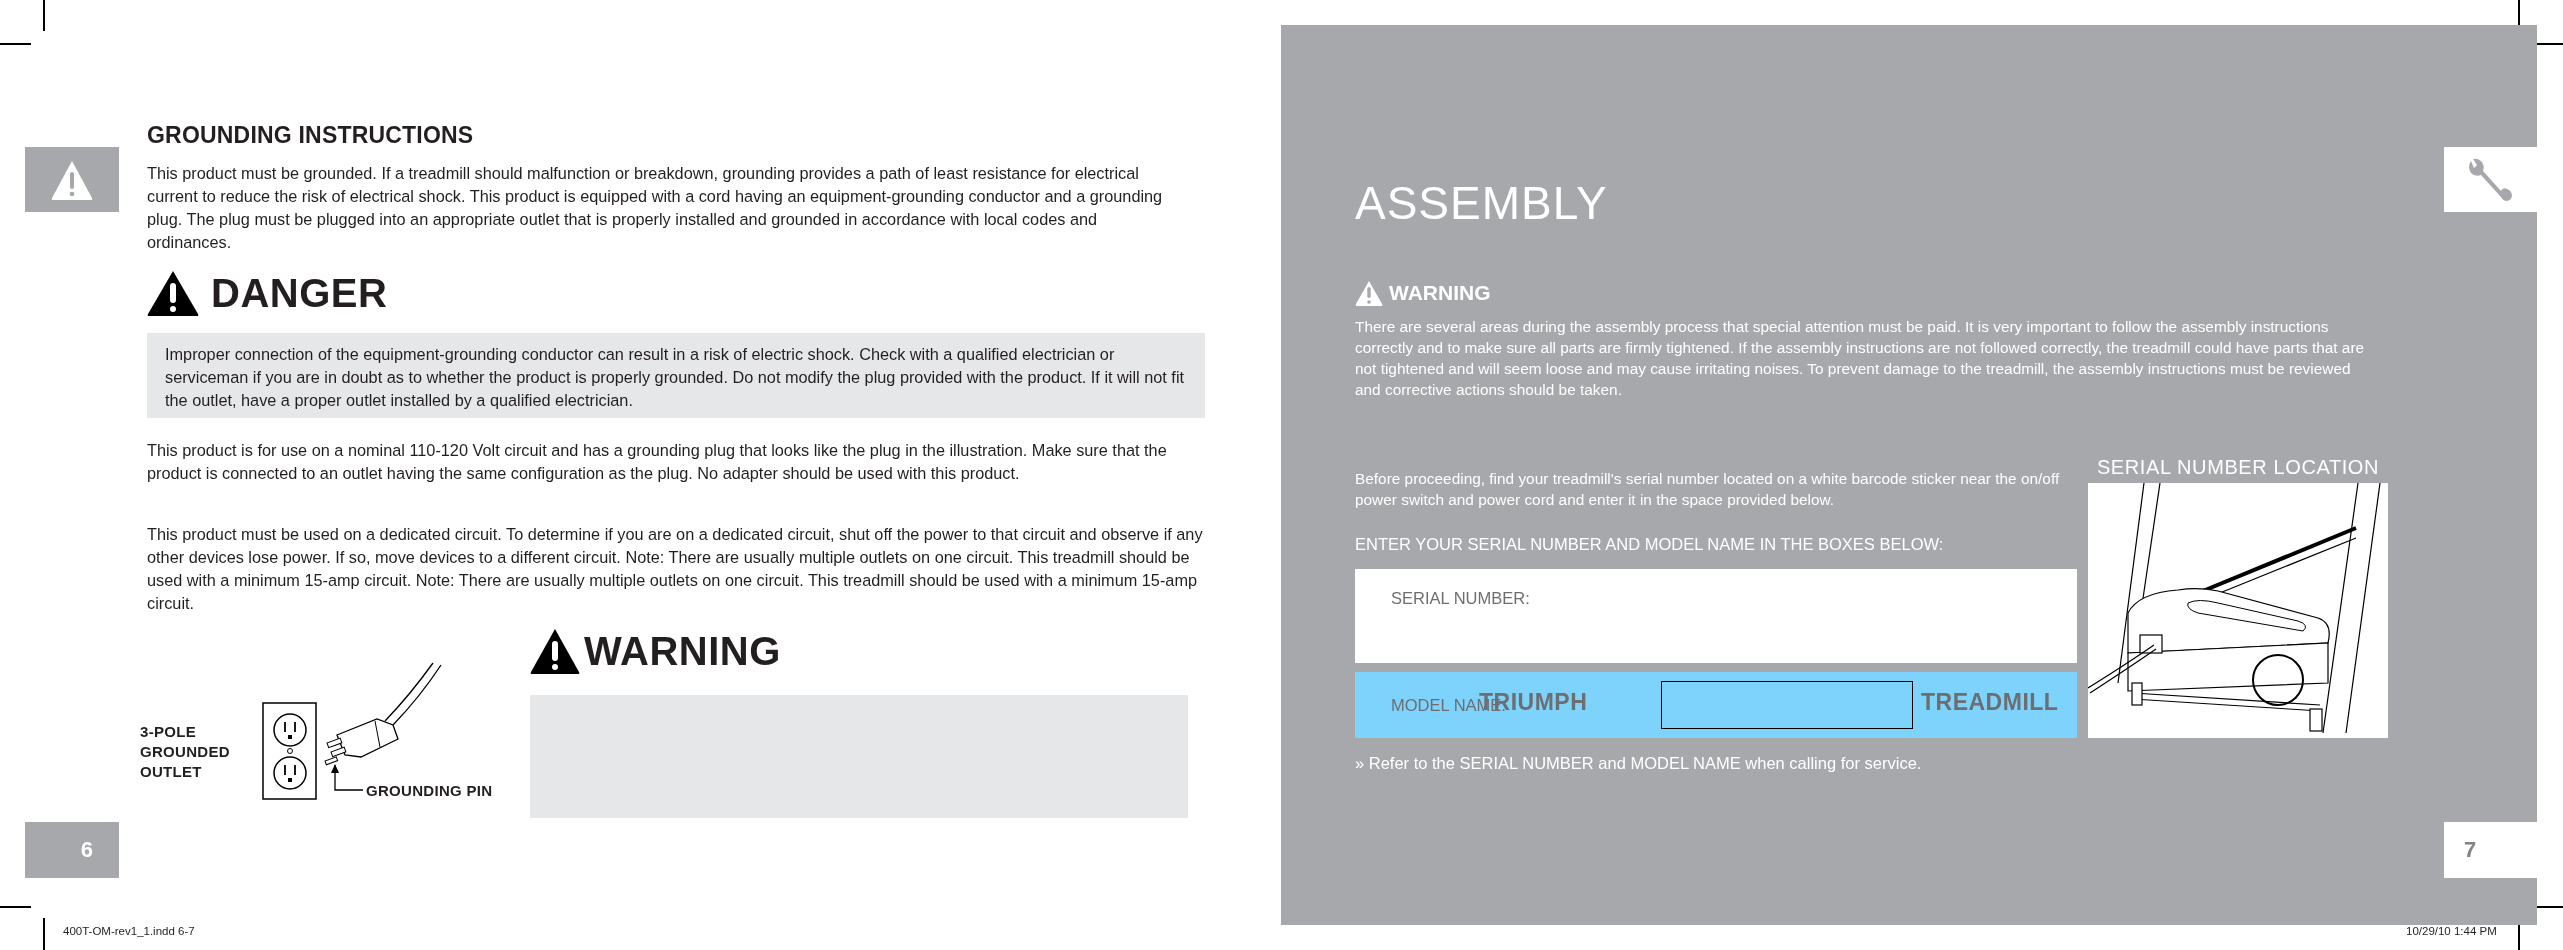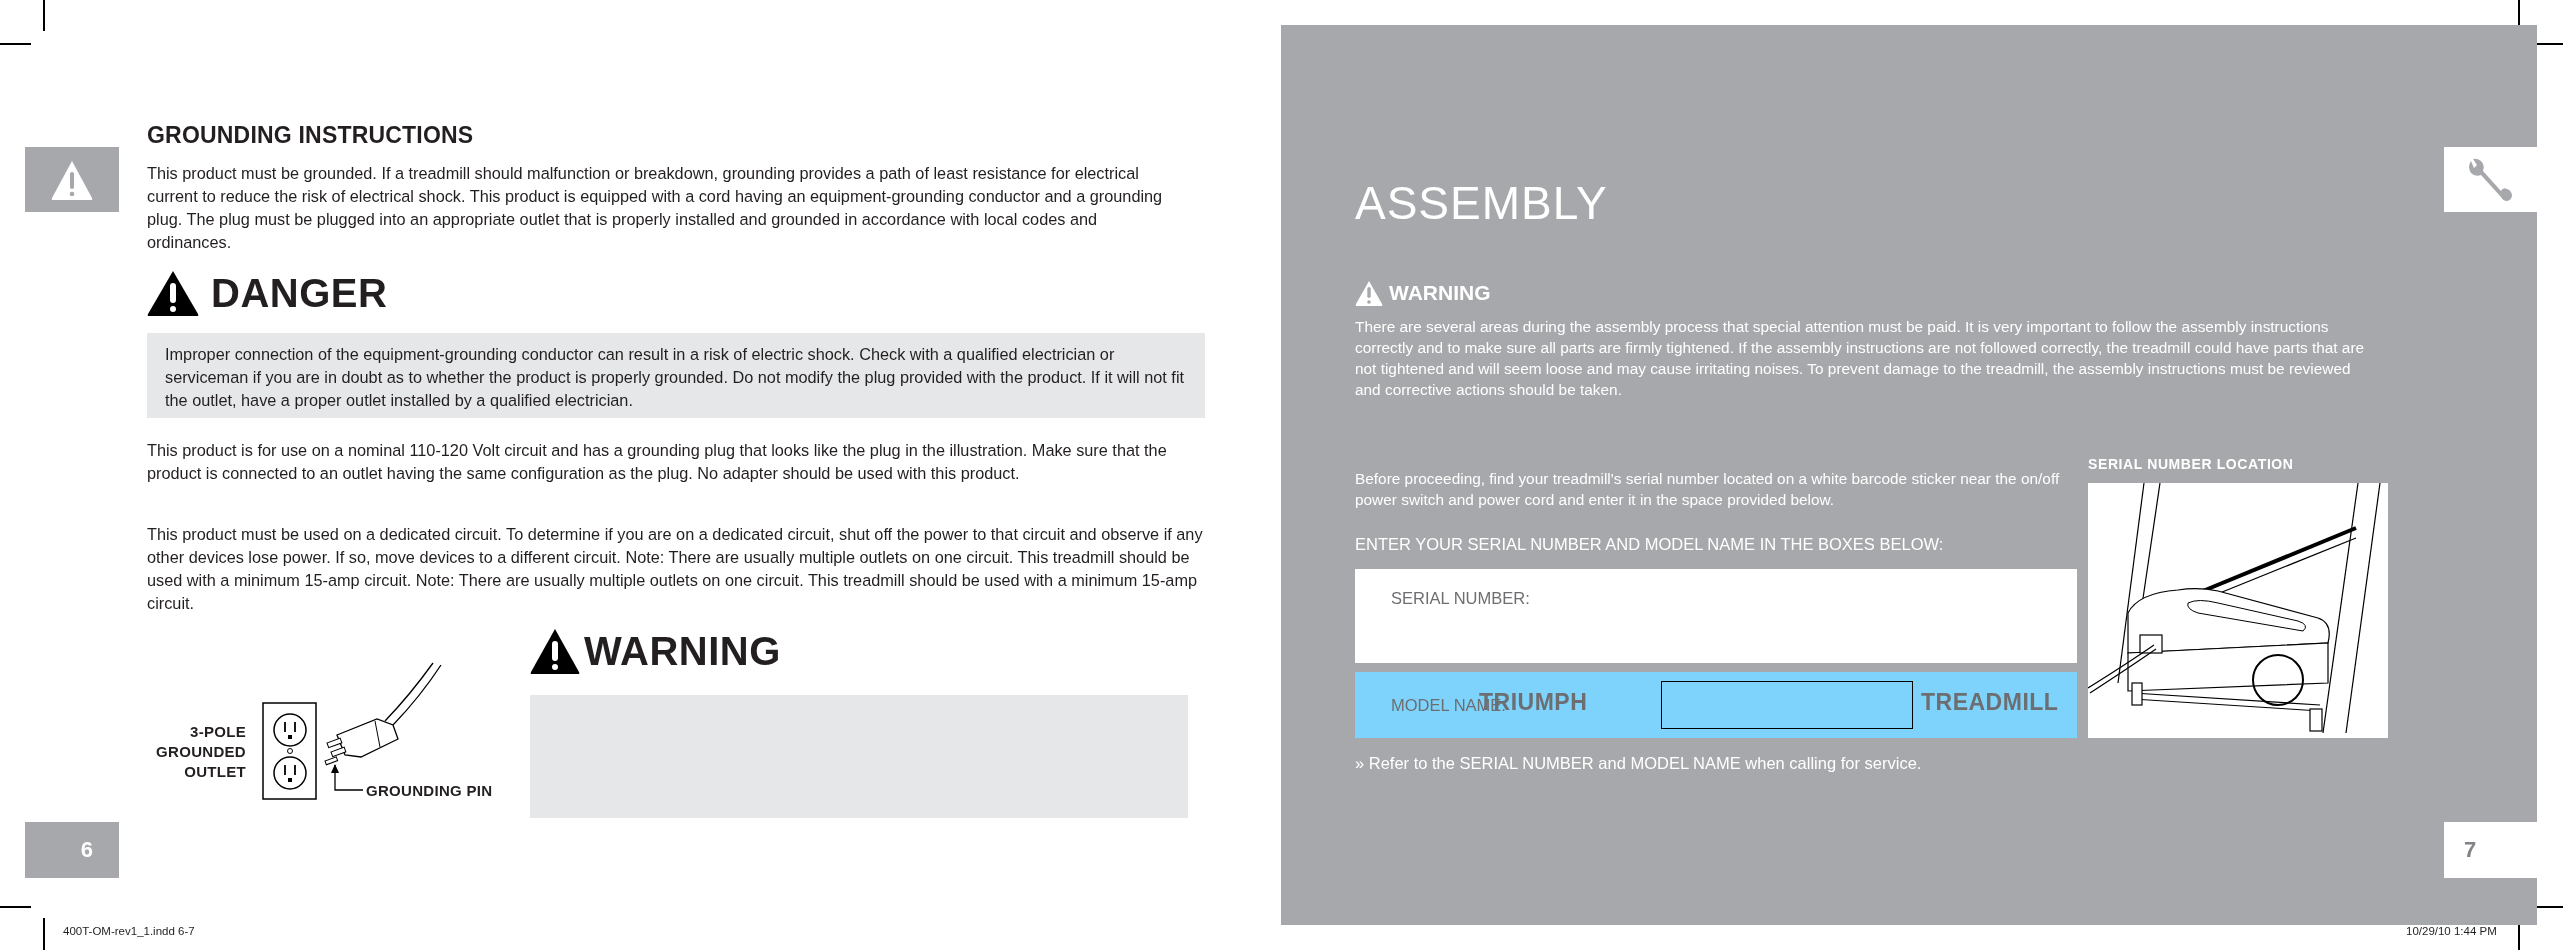--- a/index.html
+++ b/index.html
@@ -17,21 +17,21 @@
   .p-ground { left: 147px; top: 162px; width: 1030px; }
   .danger-title { left: 147px; top: 270px; font-size: 40px; font-weight: bold; display: flex; align-items: center; gap: 12px; letter-spacing: 0.5px; }
   .danger-box { left: 147px; top: 333px; width: 1058px; height: 85px; background: #e6e7e8; }
   .danger-box .inner { padding: 10px 18px; font-size: 16.3px; line-height: 23px; }
   .p-use { left: 147px; top: 439px; width: 1050px; }
   .p-circuit { left: 147px; top: 523px; width: 1060px; }
   .warn-title { left: 530px; top: 628px; font-size: 40px; font-weight: bold; display: flex; align-items: center; gap: 4px; letter-spacing: 0.5px; }
   .warn-box { left: 530px; top: 695px; width: 658px; height: 123px; background: #e6e7e8; }
   .warn-box .inner { padding: 8px 20px; font-size: 16.3px; line-height: 23px; }
   .warn-box p { margin: 0 0 7px 0; }
-  .outlet-label { left: 140px; top: 722px; width: 106px; text-align: right; font-size: 15px; font-weight: bold; line-height: 20px; letter-spacing: 0.3px; }
+  .outlet-label { left: 140px; top: 722px; width: 106px; text-align: left; font-size: 15px; font-weight: bold; line-height: 20px; letter-spacing: 0.3px; }
   .pin-label { left: 366px; top: 782px; font-size: 15px; font-weight: bold; letter-spacing: 0.3px; }
   .pagenum-left { left: 25px; top: 822px; width: 94px; height: 56px; background: #a7a8ab; color: #fff; font-weight: bold; font-size: 22px; display: flex; align-items: center; justify-content: flex-end; padding-right: 26px; box-sizing: border-box; }
   .slug-left { left: 63px; top: 925px; font-size: 11.5px; }
   .slug-right { left: 2406px; top: 925px; font-size: 11.5px; }
   
   .gray-panel { left: 1281px; top: 25px; width: 1256px; height: 900px; background: #a7a8ab; }
   .assembly-title { left: 1355px; top: 140px; font-size: 46px; color: #fff; font-weight: normal; letter-spacing: 1px; margin-top: 36px; }
   .r-warn-title { left: 1355px; top: 280px; font-size: 21px; color: #fff; font-weight: bold; display: flex; align-items: center; gap: 6px; }
   .r-warn-text { left: 1355px; top: 316px; width: 1020px; font-size: 15.4px; line-height: 21px; color: #fff; }
   .r-before { left: 1355px; top: 468px; width: 720px; font-size: 15.4px; line-height: 21px; color: #fff; }
@@ -40,21 +40,21 @@
   .serial-label { left: 36px; top: 20px; font-size: 16.5px; color: #6d6e71; position: absolute; }
   .serial-field { position: absolute; left: 36px; top: 34px; width: 640px; height: 46px; border: 1.5px solid #000; display: flex; }
   .serial-field .tm { width: 38px; border-right: 1.5px solid #000; font-size: 22px; display: flex; align-items: center; justify-content: center; color: #000; }
   .serial-field .val { flex: 1; }
   .model-box { left: 1355px; top: 672px; width: 722px; height: 66px; background: #7dd3fc; }
   .model-label { position: absolute; left: 36px; top: 24px; font-size: 16.5px; color: #6d6e71; }
   .model-triumph { position: absolute; left: 124px; top: 17px; font-size: 23px; font-weight: bold; color: #6d6e71; letter-spacing: 0.5px; }
   .model-field { position: absolute; left: 306px; top: 9px; width: 250px; height: 46px; border: 1.5px solid #000; }
   .model-treadmill { position: absolute; left: 566px; top: 17px; font-size: 23px; font-weight: bold; color: #6d6e71; letter-spacing: 0.5px; }
   .r-refer { left: 1355px; top: 754px; font-size: 16.5px; color: #fff; }
-  .snl-label { left: 2088px; top: 456px; width: 300px; text-align: left; font-size: 14px; font-weight: bold; color: #fff; letter-spacing: 0.6px; }
+  .snl-label { left: 2088px; top: 456px; width: 300px; text-align: center; font-size: 20px; font-weight: normal; color: #fff; letter-spacing: 0.6px; }
   .snl-img { left: 2088px; top: 483px; width: 300px; height: 255px; background: #fff; overflow: hidden; }
   .wrench-tab { left: 2444px; top: 147px; width: 93px; height: 65px; background: #fff; display: flex; align-items: center; justify-content: center; }
   .pagenum-right { left: 2444px; top: 822px; width: 93px; height: 56px; background: #fff; color: #808285; font-weight: bold; font-size: 22px; display: flex; align-items: center; padding-left: 20px; box-sizing: border-box; }
 </style>
 </head>
 <body>
 
 <div class="crop" style="left:43px;top:0;width:1.5px;height:31px;"></div>
 <div class="crop" style="left:0;top:43px;width:31px;height:1.5px;"></div>
 <div class="crop" style="left:43px;top:918px;width:1.5px;height:32px;"></div>

